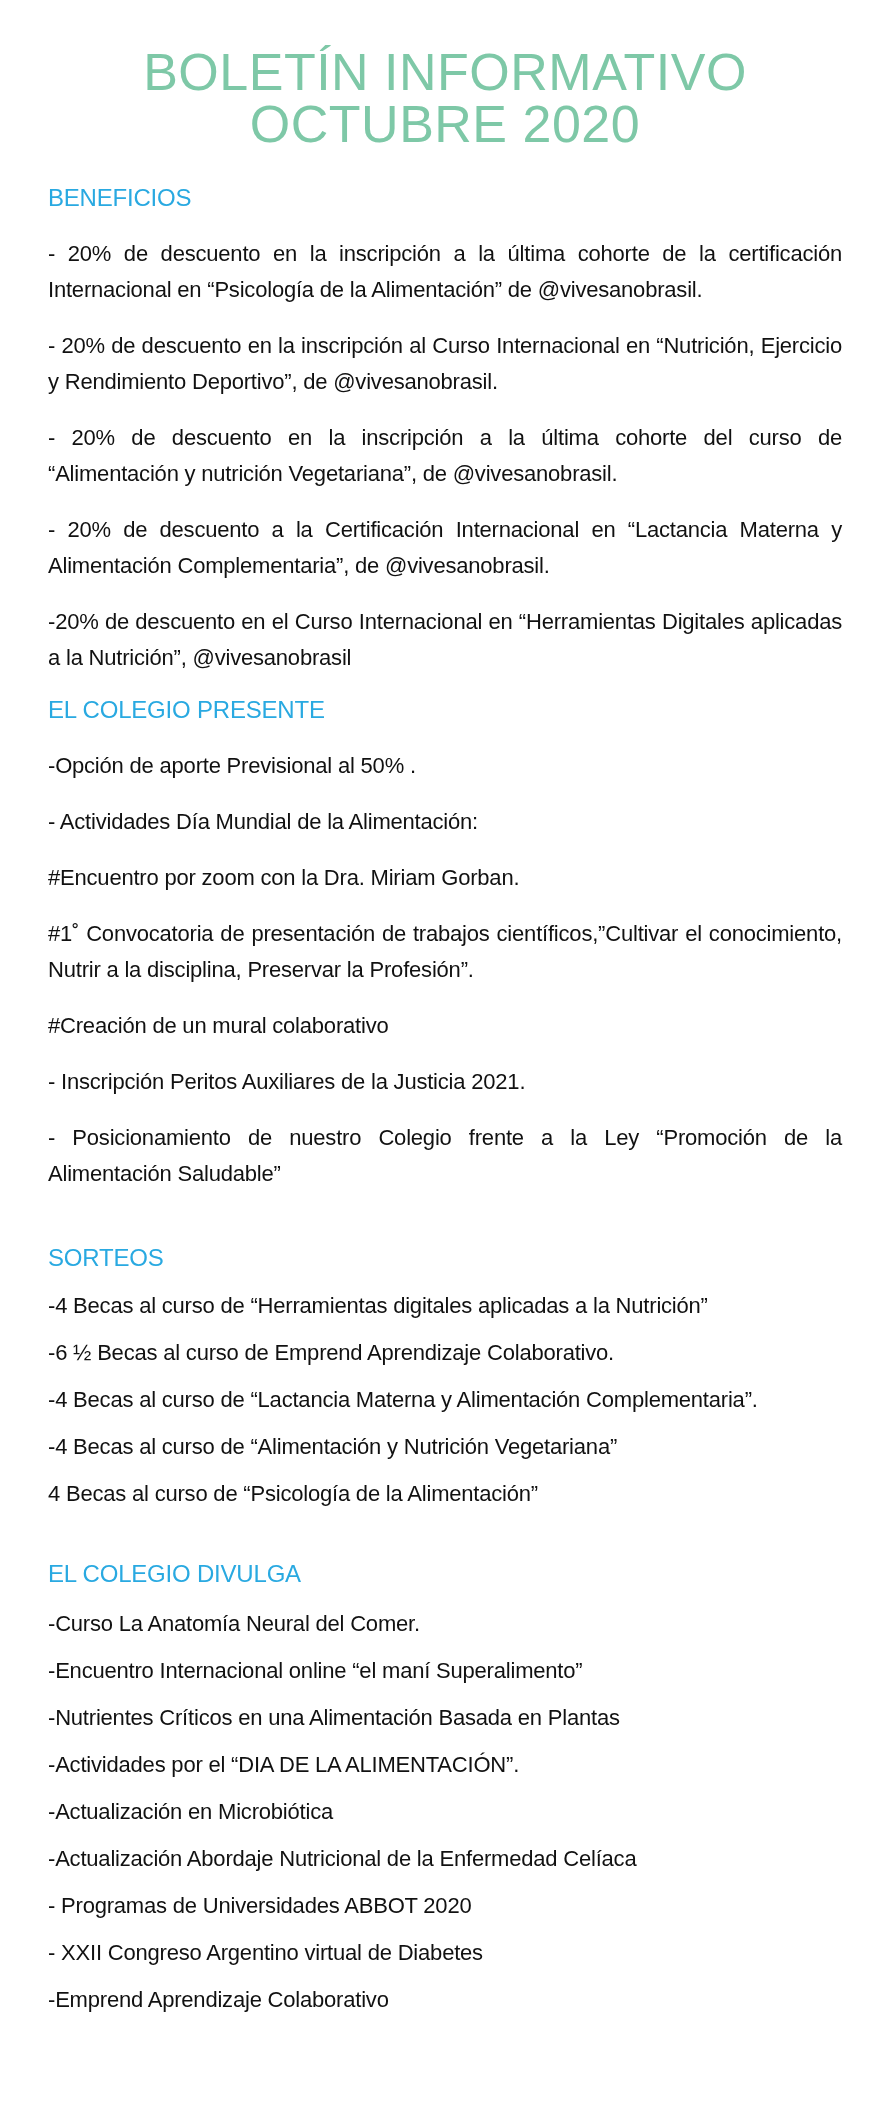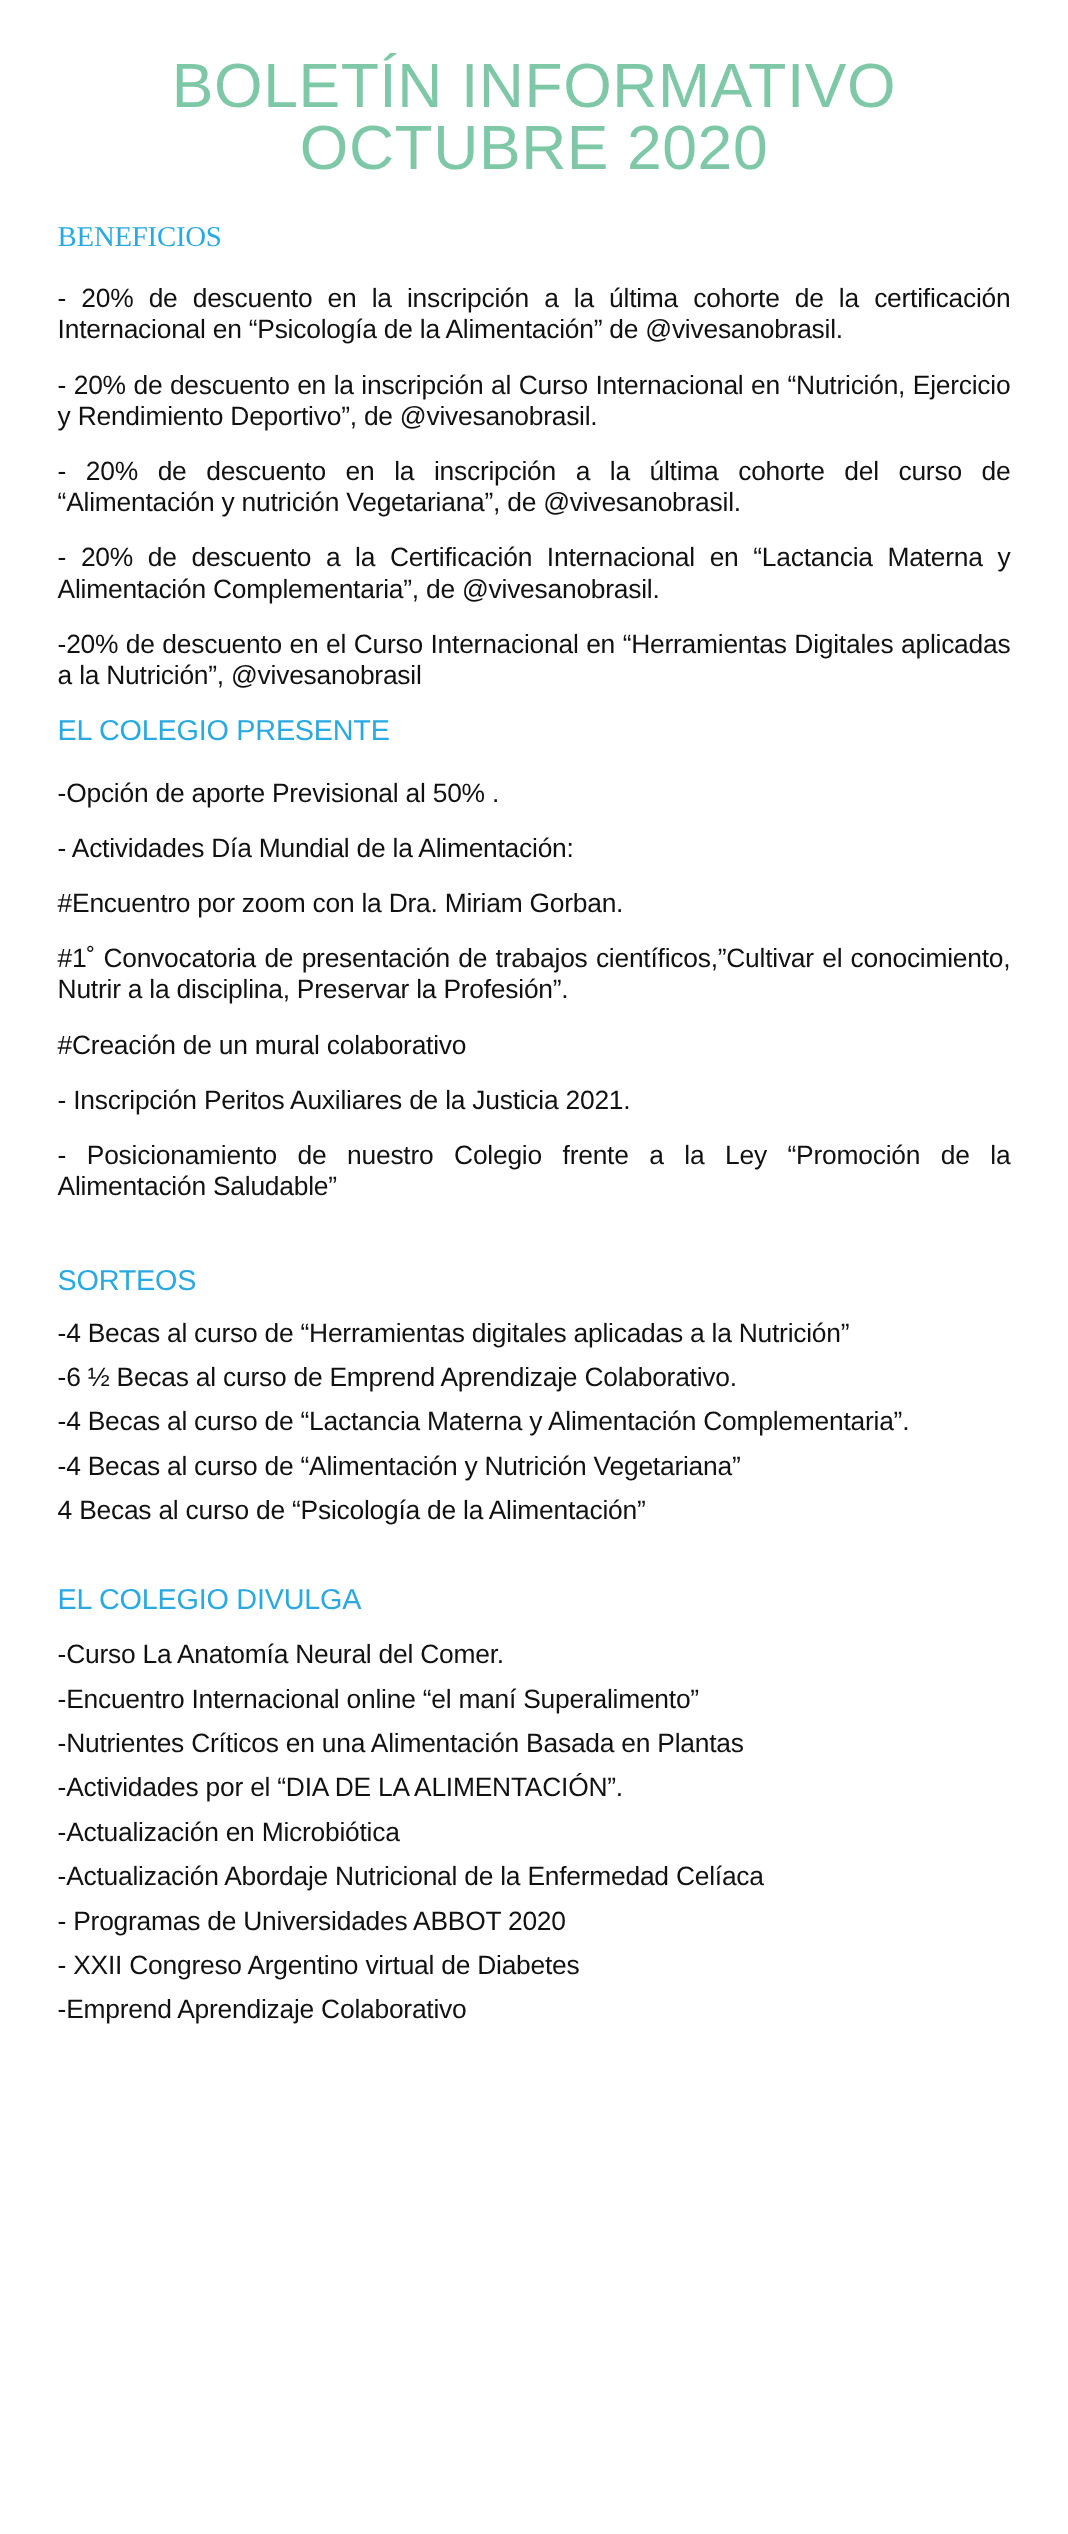--- a/index.html
+++ b/index.html
@@ -33,27 +33,27 @@
   h2.section-header {
     color: #29A9E1;
     font-weight: 400;
     font-size: 24px;
     line-height: 28px;
     letter-spacing: -0.2px;
     margin: 0;
   }
   p.body-para {
     font-size: 22px;
-    line-height: 26px;
+    line-height: 36px;
     letter-spacing: -0.2px;
     text-align: justify;
     margin: 0 0 20px 0;
   }
   
-  .section-beneficios h2.section-header { margin: 34px 0 24px 0; font-family: Liberation Serif, serif; }
+  .section-beneficios h2.section-header { margin: 34px 0 24px 0; }
   .section-presente  h2.section-header { margin: 0 0 24px 0; }
   .section-sorteos   h2.section-header { margin: 52px 0 16px 0; }
   .section-divulga   h2.section-header { margin: 48px 0 18px 0; }
   .section-sorteos p.body-para,
   .section-divulga p.body-para { margin-bottom: 11px; }
   p.body-para.tight { line-height: 24px; }
 </style>
 </head>
 <body>
 

